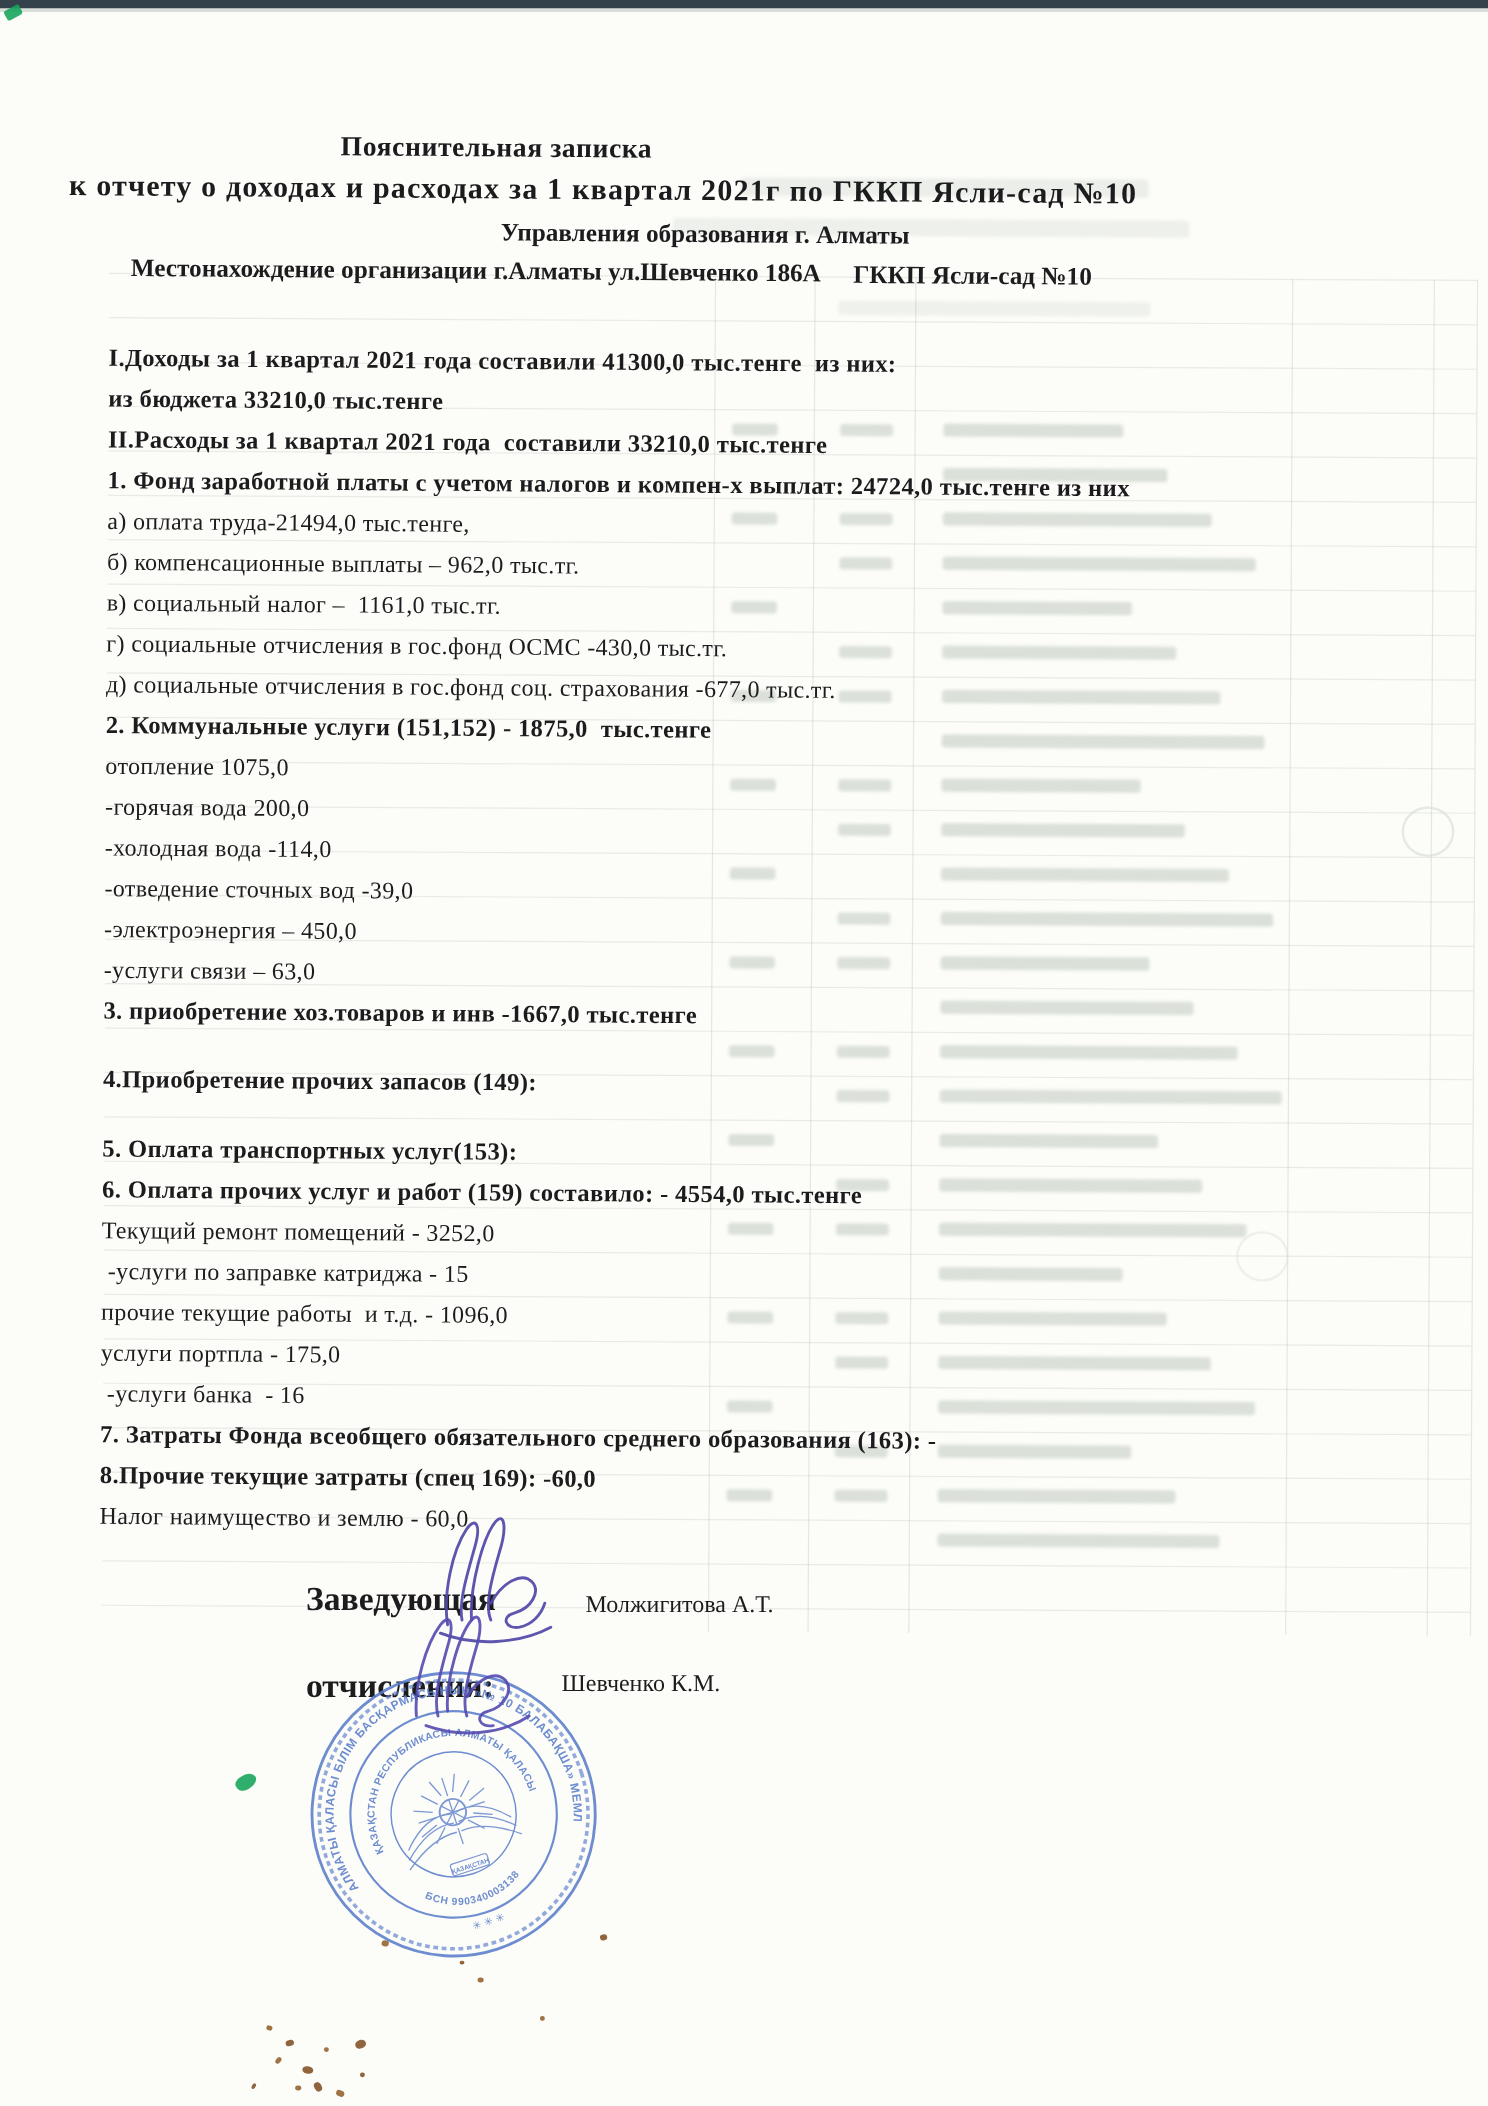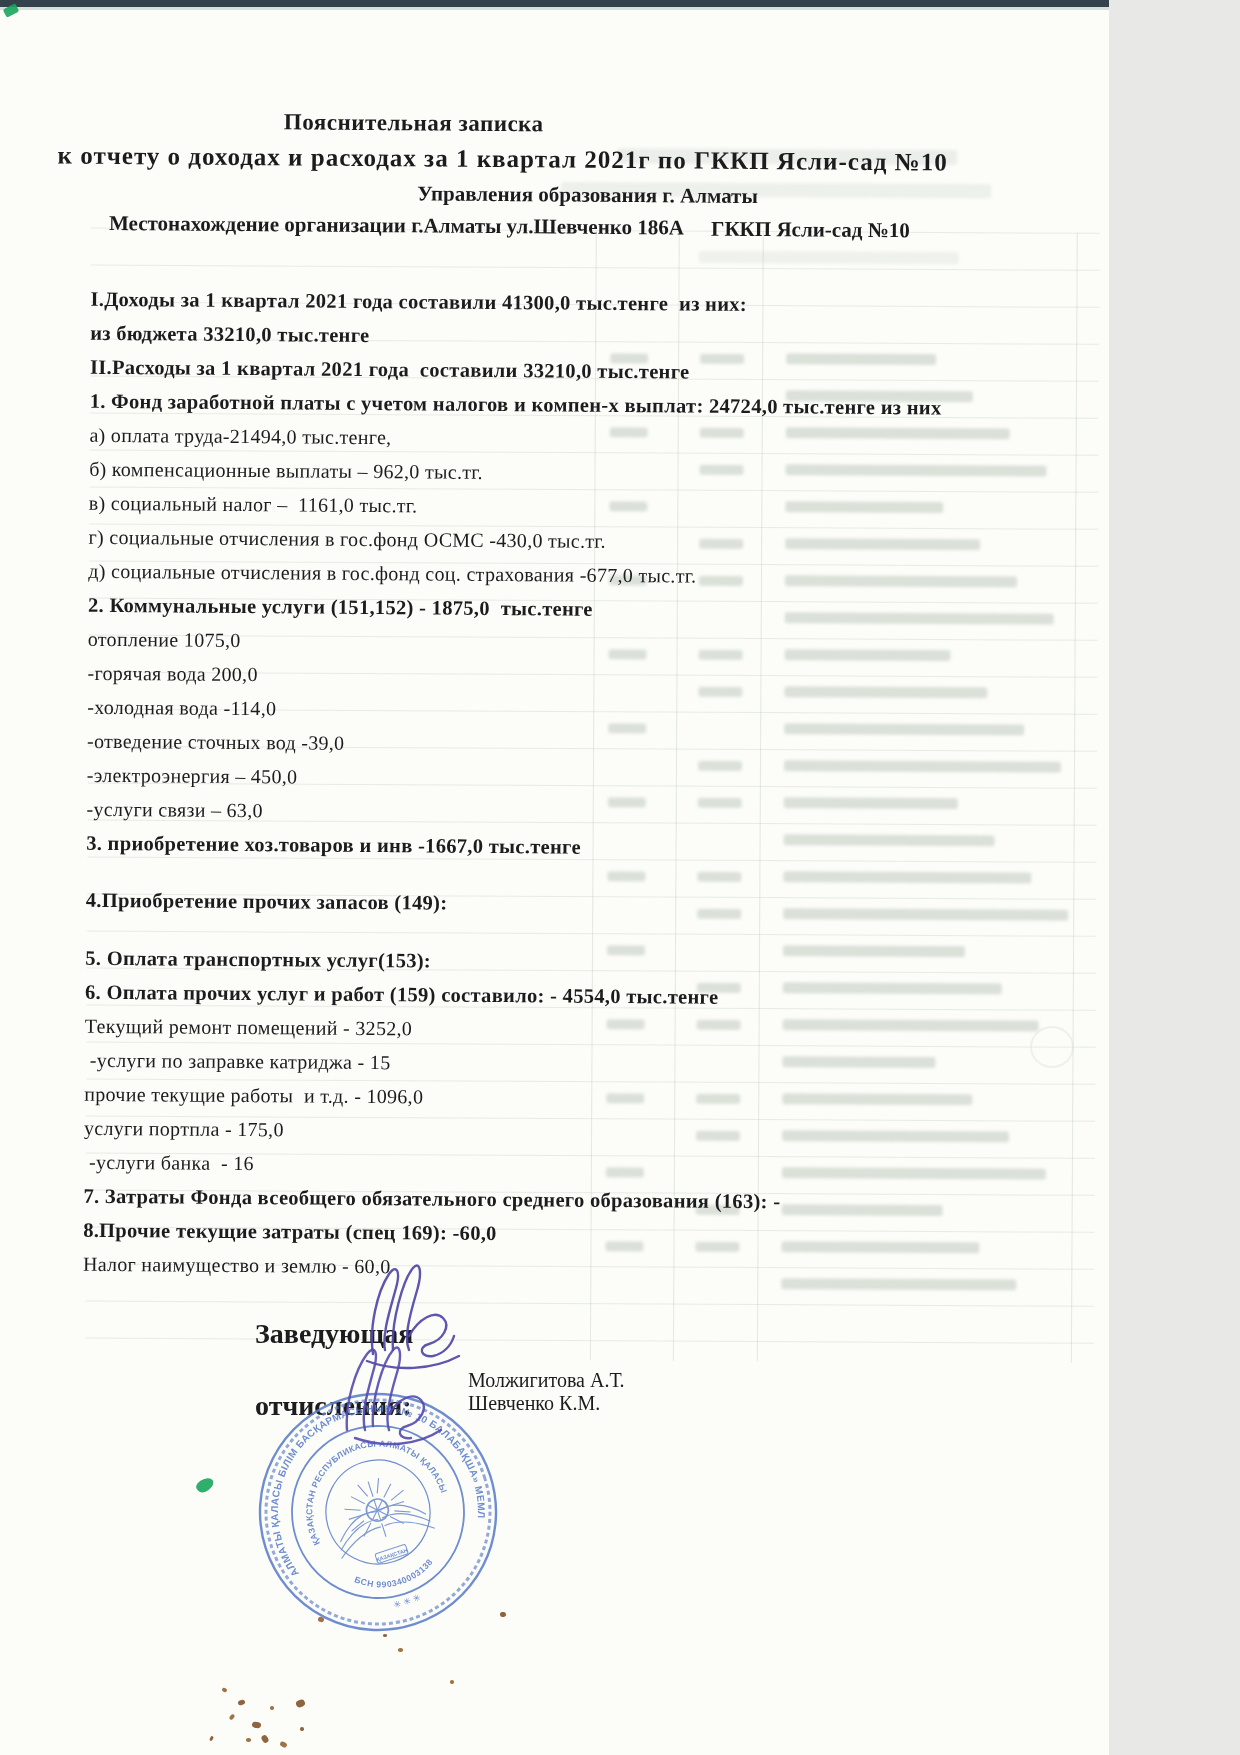--- a/index.html
+++ b/index.html
@@ -1,17 +1,17 @@
 <!DOCTYPE html>
 <html><head>
 <meta charset="utf-8">
 <style>
   html,body { margin:0; padding:0; background:#e8e8e6; }
   .page {
-    position:relative; width:1109px; height:1755px;
+    position:relative; width:1240px; height:1755px;
     background:#fcfcf9; overflow:hidden;
     font-family:"Liberation Serif","DejaVu Serif",serif;
     color:#1c1c1e;
   }
   
   .edge-top  { position:absolute; top:0; left:0; right:0; height:7px; background:#34434b; }
   .edge-top2 { position:absolute; top:7px; left:0; right:0; height:3px; background:#b9c4bf; opacity:.55; }
 
   
   .bleed { position:absolute; inset:0; transform:rotate(.3deg); transform-origin:50% 0; pointer-events:none; }
@@ -214,21 +214,21 @@
 
         <p class="line bold">7. Затраты Фонда всеобщего обязательного среднего образования (163): -</p>
 
         <p class="line bold">8.Прочие текущие затраты (спец 169): -60,0</p>
 
         <p class="line">Налог наимущество и землю - 60,0</p>
       </div>
   </div>
 
   <span class="sig-label" style="left:255px; top:1318px;">Заведующая</span>
-  <span class="sig-name" style="left:468px; top:1326px;margin-top:43px;">Молжигитова А.Т.</span>
+  <span class="sig-name" style="left:488px; top:1326px;">Молжигитова А.Т.</span>
   <svg class="sig-ink" style="left:355px; top:1258px;" width="120" height="118" viewBox="0 0 120 118">
     <g stroke="#5148a8" stroke-width="2.4" opacity=".92">
       <path d="M18,96 C14,70 22,34 34,16 C41,6 46,12 41,30 C35,52 27,76 30,92"></path>
       <path d="M38,92 C36,64 48,22 58,10 C65,2 68,14 61,36 C54,60 49,80 54,92"></path>
       <path d="M54,78 C64,60 80,52 88,60 C96,68 88,82 74,86 C62,89 66,100 78,98 C88,96 96,88 99,78"></path>
       <path d="M12,103 C40,114 78,112 104,98"></path>
     </g>
   </svg>
   <span class="sig-label" style="left:255px; top:1390px;">отчисления:</span>
   <span class="sig-name" style="left:468px; top:1392px;">Шевченко К.М.</span>

